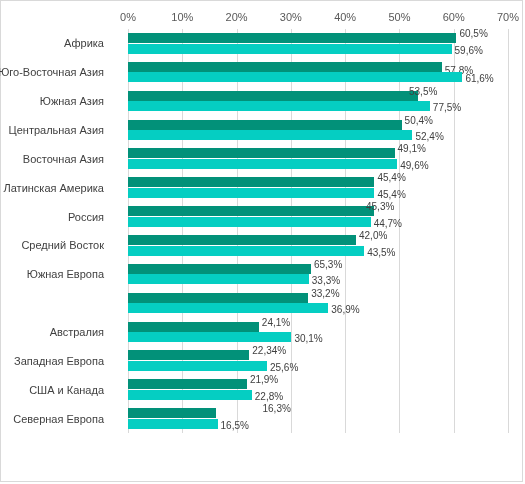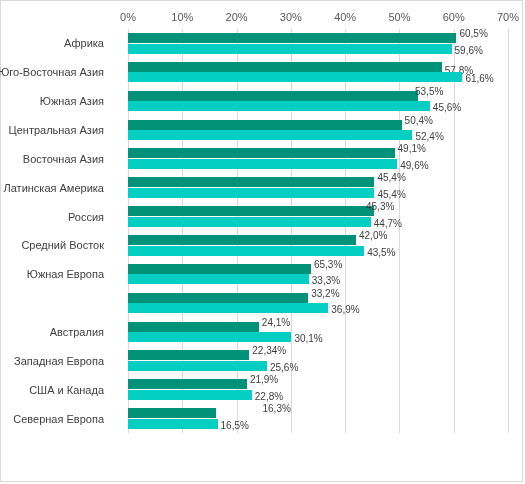--- a/index.html
+++ b/index.html
@@ -162,23 +162,23 @@
         <div class="cat-row" style="top: 28.8571px; height: 28.8571px;">
           <div class="cat-label">Юго-Восточная Азия</div>
           <div class="bar s1" style="width: 313.771px; background: rgb(2, 145, 121);"></div>
           <div class="bar-value s1" style="left: 316.771px; margin-top: 8px;">57,8%</div>
           <div class="bar s2" style="width: 334.4px; background: rgb(5, 206, 194);"></div>
           <div class="bar-value s2" style="left: 337.4px;">61,6%</div>
         </div>
         <div class="cat-row" style="top: 57.7143px; height: 28.8571px;">
           <div class="cat-label">Южная Азия</div>
           <div class="bar s1" style="width: 290.429px; background: rgb(2, 145, 121);"></div>
-          <div class="bar-value s1" style="left: 287px;">53,5%</div>
+          <div class="bar-value s1" style="left: 281px;">53,5%</div>
           <div class="bar s2" style="width: 301.829px; background: rgb(5, 206, 194);"></div>
-          <div class="bar-value s2" style="left: 304.829px;">45,6%</div>
+          <div class="bar-value s2" style="left: 304.829px;">77,5%</div>
         </div>
         <div class="cat-row" style="top: 86.5714px; height: 28.8571px;">
           <div class="cat-label">Центральная Азия</div>
           <div class="bar s1" style="width: 273.6px; background: rgb(2, 145, 121);"></div>
           <div class="bar-value s1" style="left: 276.6px;">50,4%</div>
           <div class="bar s2" style="width: 284.457px; background: rgb(5, 206, 194);"></div>
           <div class="bar-value s2" style="left: 287.457px;">52,4%</div>
         </div>
         <div class="cat-row" style="top: 115.429px; height: 28.8571px;">
           <div class="cat-label">Восточная Азия</div>

